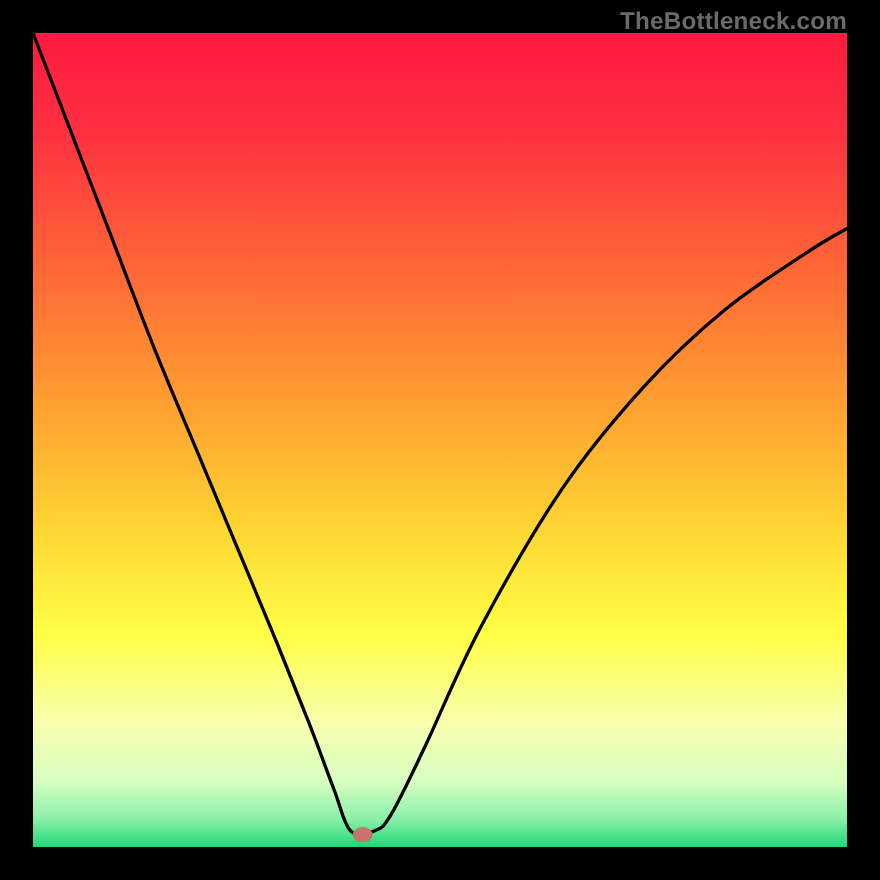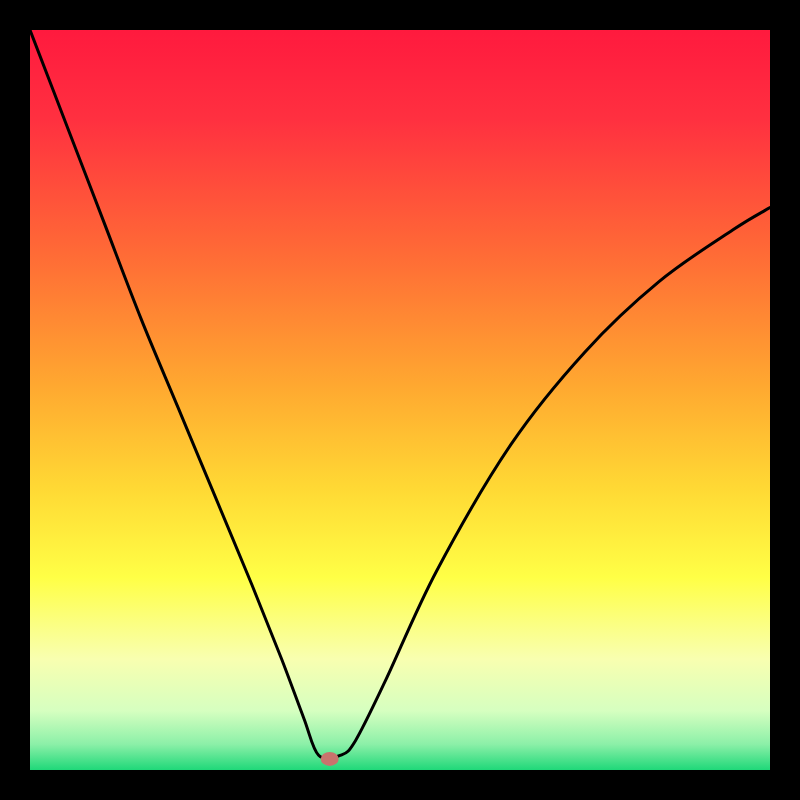--- a/index.html
+++ b/index.html
@@ -33,20 +33,21 @@
     letter-spacing: 0.2px;
   }
   svg {
     display: block;
   }
 </style>
 </head>
 <body>
 
 <div class="container">
+  <div class="watermark">TheBottleneck.com</div>
   <div class="plot-area">
     <svg id="chart-svg" viewBox="0 0 740 740" width="740" height="740">
         <defs>
           <linearGradient id="bg-grad" x1="0" y1="0" x2="0" y2="1">
             <stop offset="0%" stop-color="#ff1a3e"></stop>
             <stop offset="12%" stop-color="#ff3040"></stop>
             <stop offset="30%" stop-color="#ff6a36"></stop>
             <stop offset="48%" stop-color="#ffa830"></stop>
             <stop offset="62%" stop-color="#ffd934"></stop>
             <stop offset="74%" stop-color="#ffff46"></stop>

